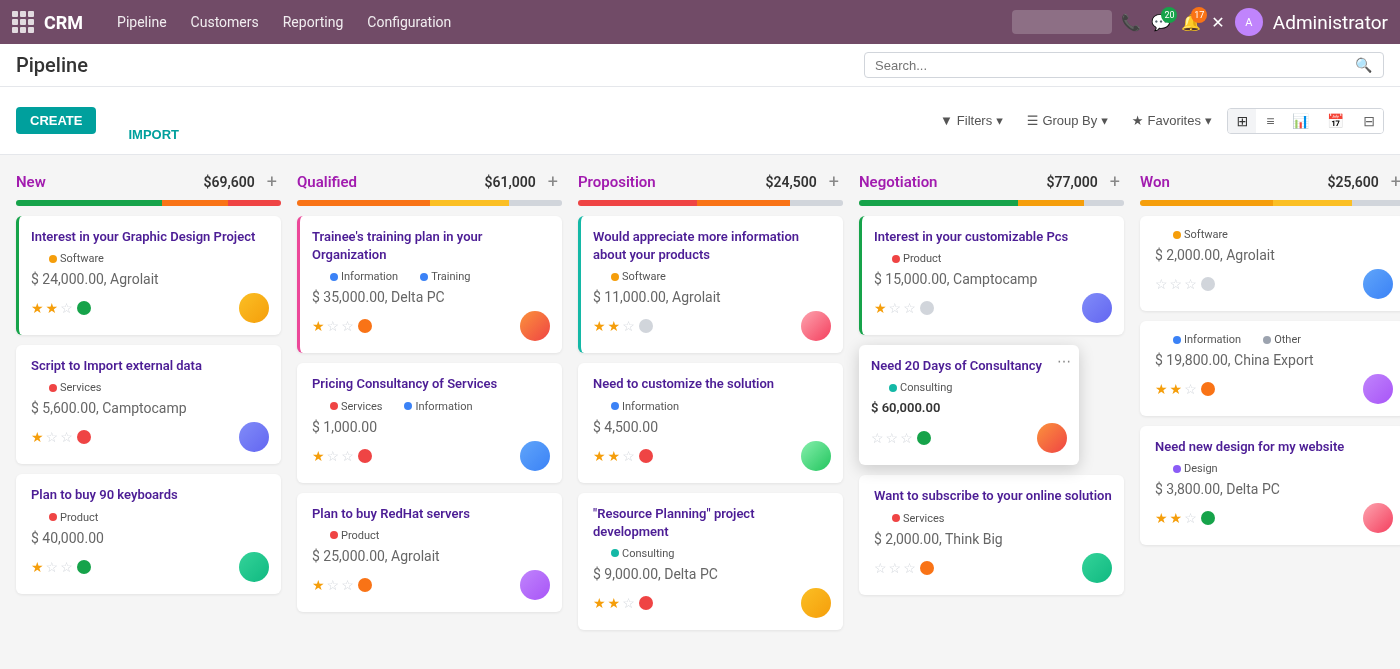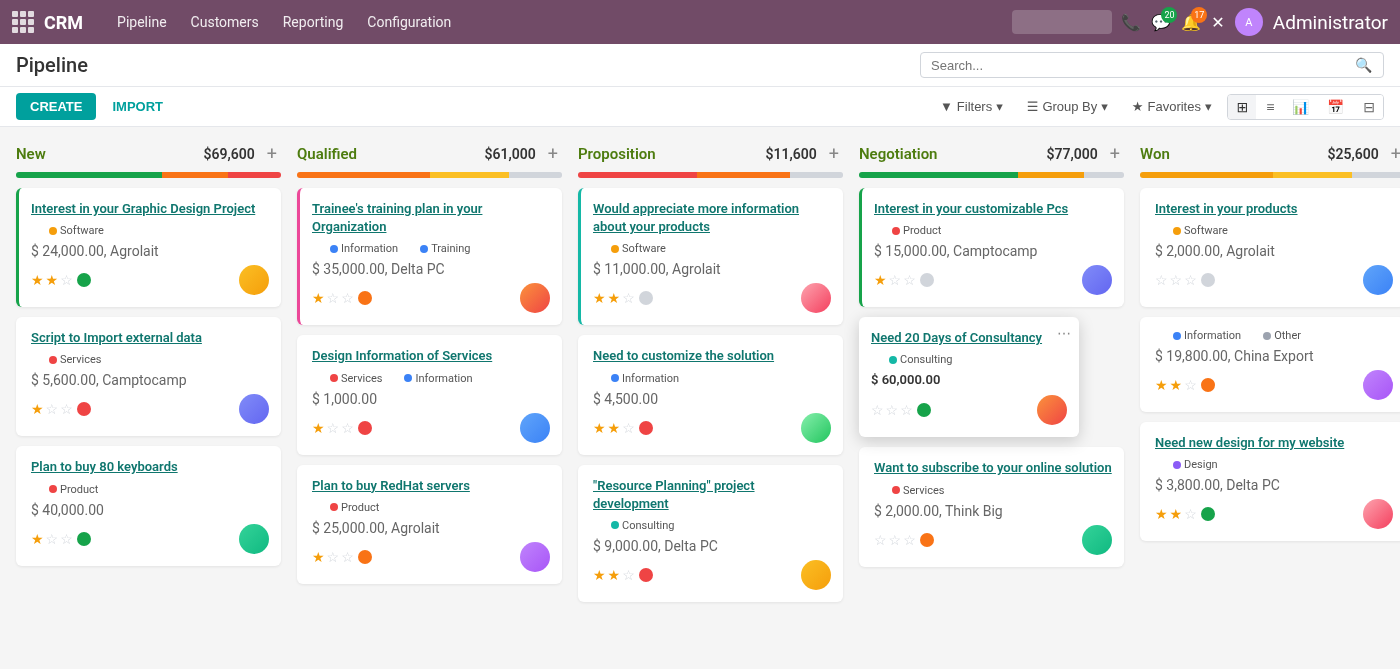--- a/index.html
+++ b/index.html
@@ -16,49 +16,49 @@
     .topnav-icon { color: white; font-size: 16px; cursor: pointer; position: relative; }
     .topnav-searchbar { background: rgba(255,255,255,0.2); border-radius: 4px; width: 100px; height: 24px; }
     .badge { position: absolute; top: -6px; right: -6px; background: #16a34a; color: white; border-radius: 50%; width: 16px; height: 16px; font-size: 9px; display: flex; align-items: center; justify-content: center; }
     .badge.orange { background: #f97316; }
     .topnav-avatar { width: 28px; height: 28px; border-radius: 50%; background: #c084fc; display: flex; align-items: center; justify-content: center; color: white; font-size: 11px; }
     .topnav-username { color: white; font-size: 19px; }
 
     
     .subheader { background: white; padding: 8px 16px; display: flex; align-items: center; justify-content: space-between; border-bottom: 1px solid #e5e7eb; }
     .page-title { font-size: 20px; font-weight: 500; color: #333; }
-    .search-bar { display: flex; align-items: center; border: 1px solid #d1d5db; border-radius: 4px; padding: 4px 10px; width: 464px; background: white; }
+    .search-bar { display: flex; align-items: center; border: 1px solid #d1d5db; border-radius: 4px; padding: 4px 10px; width: 520px; background: white; }
     .search-bar input { border: none; outline: none; width: 100%; font-size: 13px; color: #666; }
     .search-icon { color: #888; font-size: 14px; margin-left: 4px; cursor: pointer; }
 
     
-    .toolbar { background: white; padding: 6px 16px; display: flex; align-items: center; gap: 8px; border-bottom: 1px solid #e5e7eb; }
+    .toolbar { background: white; padding: 6px 16px; display: flex; align-items: center; gap: 24px; border-bottom: 1px solid #e5e7eb; }
     .btn-create { background: #00a09d; color: white; border: none; padding: 6px 14px; border-radius: 4px; font-size: 13px; font-weight: 600; cursor: pointer; }
-    .btn-import { background: none; border: none; color: #00a09d; font-size: 13px; font-weight: 600; cursor: pointer; padding: 6px 8px; }
+    .btn-import { background: none; border: none; color: #00a09d; font-size: 13px; font-weight: 600; cursor: pointer; padding: 6px 8px; margin-top: 28px; }
     .toolbar-right { margin-left: auto; display: flex; align-items: center; gap: 8px; }
     .filter-btn { display: flex; align-items: center; gap: 4px; font-size: 13px; color: #555; cursor: pointer; padding: 4px 8px; border-radius: 4px; border: none; background: none; }
     .view-icons { display: flex; gap: 2px; border: 1px solid #d1d5db; border-radius: 4px; overflow: hidden; }
     .view-icon { padding: 4px 8px; cursor: pointer; color: #666; border: none; background: white; font-size: 14px; }
     .view-icon.active { background: #f3f4f6; color: #333; }
 
     
     .kanban-board { display: flex; padding: 16px; gap: 16px; overflow-x: auto; min-height: calc(100vh - 140px); align-items: flex-start; }
 
     
     .kanban-col { width: 265px; flex-shrink: 0; }
     .col-header { display: flex; align-items: center; justify-content: space-between; margin-bottom: 8px; }
-    .col-title { font-size: 15px; font-weight: 600; color: #4d7c0f; }
+    .col-title { font-size: 15px; font-weight: 600; color: #a21caf; }
     .col-amount { font-size: 14px; font-weight: 600; color: #333; margin-left: auto; margin-right: 8px; }
     .col-add { color: #888; font-size: 18px; cursor: pointer; padding: 0 4px; }
     .progress-bar { height: 6px; border-radius: 3px; background: #e5e7eb; margin-bottom: 10px; overflow: hidden; display: flex; }
     .progress-seg { height: 100%; }
 
     
     .kanban-card { background: white; border-radius: 6px; padding: 12px; margin-bottom: 10px; box-shadow: 0 1px 3px rgba(0,0,0,0.08); cursor: pointer; position: relative; border-left: 3px solid transparent; }
-    .card-title { font-size: 13px; font-weight: 600; color: #0f766e; margin-bottom: 6px; line-height: 1.4; text-decoration: underline; }
+    .card-title { font-size: 13px; font-weight: 600; color: #4c1d95; margin-bottom: 6px; line-height: 1.4; }
     .card-tags { display: flex; flex-wrap: wrap; gap: 4px; margin-bottom: 6px; }
     .tag { display: flex; align-items: center; gap: 3px; font-size: 11px; color: #555; padding-left: 18px; }
     .tag-dot { width: 8px; height: 8px; border-radius: 50%; flex-shrink: 0; }
     .card-meta { font-size: 14px; color: #666; margin-bottom: 6px; }
     .card-footer { display: flex; align-items: center; justify-content: space-between; }
     .stars { display: flex; gap: 2px; }
     .star { font-size: 14px; color: #f59e0b; }
     .star.empty { color: #d1d5db; }
 
     
@@ -192,21 +192,21 @@
             <span class="star ">★</span>
             <span class="star empty">☆</span>
             <span class="star empty">☆</span>
           </div>
         <span style="width:14px;height:14px;border-radius:50%;background:#ef4444;display:inline-block;margin-left:4px;"></span>
         <div style="flex:1;"></div>
         <div class="avatar-circle" style="background:linear-gradient(135deg,#818cf8,#6366f1);"></div>
       </div>
     </div>
       <div class="kanban-card" style="border-left: 3px solid transparent;">
-      <div class="card-title">Plan to buy 80 keyboards</div>
+      <div class="card-title">Plan to buy 90 keyboards</div>
       <div class="card-tags">
       <span class="tag">
         <span class="tag-dot" style="background:#ef4444;"></span>
         <span>Product</span>
       </span>
         </div>
       <div class="card-meta">$ 40,000.00</div>
       <div class="card-footer">
         <div class="stars">
             <span class="star ">★</span>
@@ -248,21 +248,21 @@
             <span class="star ">★</span>
             <span class="star empty">☆</span>
             <span class="star empty">☆</span>
           </div>
         <span style="width:14px;height:14px;border-radius:50%;background:#f97316;display:inline-block;margin-left:4px;"></span>
         <div style="flex:1;"></div>
         <div class="avatar-circle" style="background:linear-gradient(135deg,#fb923c,#ef4444);"></div>
       </div>
     </div>
       <div class="kanban-card" style="border-left: 3px solid transparent;">
-      <div class="card-title">Design Information of Services</div>
+      <div class="card-title">Pricing Consultancy of Services</div>
       <div class="card-tags">
       <span class="tag">
         <span class="tag-dot" style="background:#ef4444;"></span>
         <span>Services</span>
       </span>
       <span class="tag">
         <span class="tag-dot" style="background:#3b82f6;"></span>
         <span>Information</span>
       </span>
         </div>
@@ -295,21 +295,21 @@
           </div>
         <span style="width:14px;height:14px;border-radius:50%;background:#f97316;display:inline-block;margin-left:4px;"></span>
         <div style="flex:1;"></div>
         <div class="avatar-circle" style="background:linear-gradient(135deg,#c084fc,#a855f7);"></div>
       </div>
     </div>
     </div>
     <div class="kanban-col">
       <div class="col-header">
     <span class="col-title">Proposition</span>
-    <span class="col-amount">$11,600</span>
+    <span class="col-amount">$24,500</span>
     <span class="col-add">+</span>
   </div>
       <div class="progress-bar">
         <div class="progress-seg" style="width: 45%; background: rgb(239, 68, 68);"></div>
         <div class="progress-seg" style="width: 35%; background: rgb(249, 115, 22);"></div>
         <div class="progress-seg" style="width: 20%; background: rgb(209, 213, 219);"></div>
       </div>
       <div class="kanban-card" style="border-left: 3px solid rgb(20, 184, 166);">
       <div class="card-title">Would appreciate more information about your products</div>
       <div class="card-tags">
@@ -449,21 +449,20 @@
     <span class="col-title">Won</span>
     <span class="col-amount">$25,600</span>
     <span class="col-add">+</span>
   </div>
       <div class="progress-bar">
         <div class="progress-seg" style="width: 50%; background: rgb(245, 158, 11);"></div>
         <div class="progress-seg" style="width: 30%; background: rgb(251, 191, 36);"></div>
         <div class="progress-seg" style="width: 20%; background: rgb(209, 213, 219);"></div>
       </div>
       <div class="kanban-card" style="border-left: 3px solid transparent;">
-      <div class="card-title">Interest in your products</div>
       <div class="card-tags">
       <span class="tag">
         <span class="tag-dot" style="background:#f59e0b;"></span>
         <span>Software</span>
       </span>
         </div>
       <div class="card-meta">$ 2,000.00, Agrolait</div>
       <div class="card-footer">
         <div class="stars">
             <span class="star empty">☆</span>

